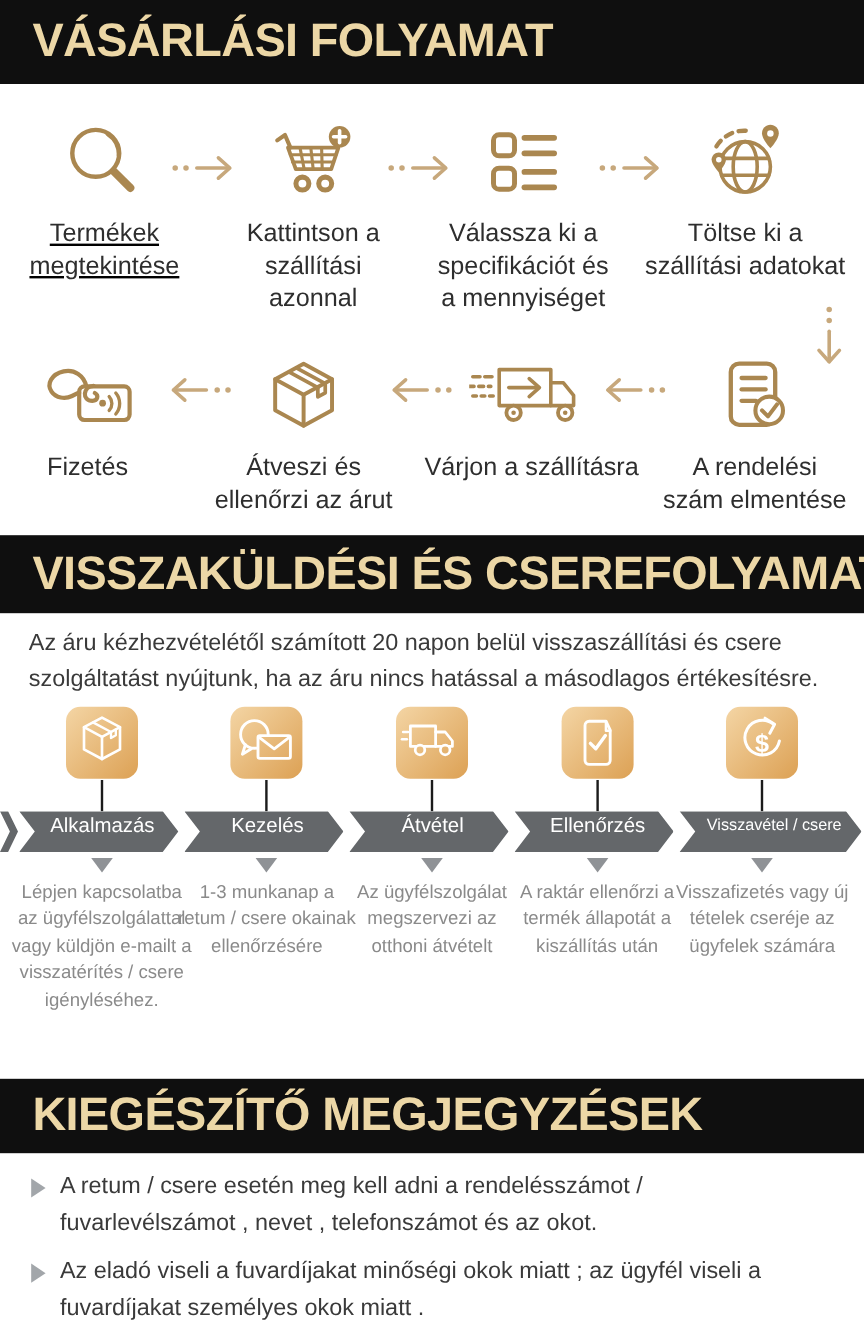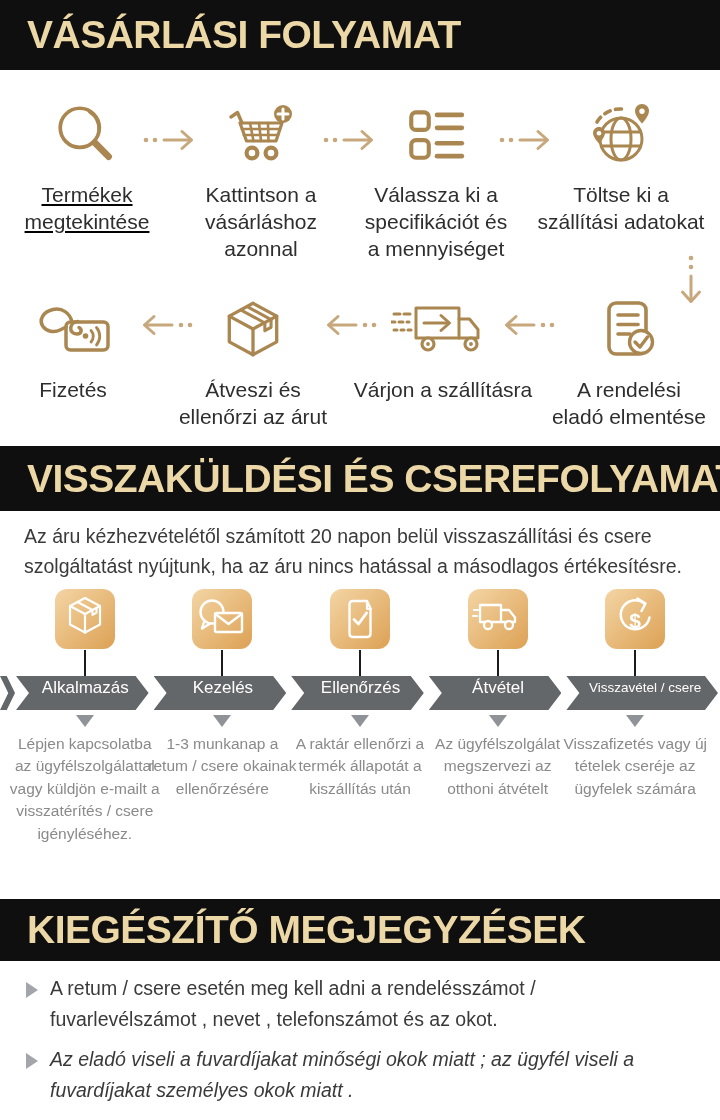--- a/index.html
+++ b/index.html
@@ -43,21 +43,21 @@
   .tri{width:0;height:0;margin-top:5px;border-left:9px solid transparent;border-right:9px solid transparent;border-top:12px solid var(--tri);}
   .sdesc{margin:6px -7px 0;width:151px;font-size:15.5px;line-height:22.4px;color:var(--gray-desc);text-align:center;}
   #lead-chevron{position:absolute;top:588px;left:0;margin-top:88px;width:15px;height:34px;background:var(--banner);
           clip-path:polygon(0 0,45% 0,100% 50%,45% 100%,0 100%,55% 50%);}
 
   
   .bullet{position:absolute;left:26px;width:664px;display:flex;}
   .bullet-marker{flex:0 0 auto;width:0;height:0;margin:9px 12px 0 0;border-top:8px solid transparent;border-bottom:8px solid transparent;border-left:12px solid #a2a6aa;}
   .bullet-text{font-size:19.5px;line-height:31px;color:var(--body-text);width:630px;}
   #bullet1{top:973px;}
-  #bullet2{top:1044px;font-style:italic;}
+  #bullet2{top:1044px;}
 
   svg{display:block;}
   .stroke{fill:none;stroke:var(--bronze);stroke-linecap:round;stroke-linejoin:round;}
   .wstroke{fill:none;stroke:#fff;stroke-linecap:round;stroke-linejoin:round;}
   .tanstroke{fill:none;stroke:var(--tan);stroke-linecap:round;stroke-linejoin:round;}
 </style>
 </head>
 <body>
 
 <div id="page">
@@ -98,21 +98,21 @@
         <line class="stroke" x1="16.9" y1="27" x2="55" y2="27" stroke-width="2.6"></line>
         <line class="stroke" x1="18.8" y1="33" x2="53" y2="33" stroke-width="2.6"></line>
         <circle class="stroke" cx="27" cy="51" r="5.4" stroke-width="4.2"></circle>
         <circle class="stroke" cx="46" cy="51" r="5.4" stroke-width="4.2"></circle>
         <circle cx="58" cy="12" r="9" fill="#aa8750"></circle>
         <line x1="53" y1="12" x2="63" y2="12" stroke="#fff" stroke-width="3" stroke-linecap="round"></line>
         <line x1="58" y1="7" x2="58" y2="17" stroke="#fff" stroke-width="3" stroke-linecap="round"></line>
       </svg>
     </div>
     <div class="plabel">Kattintson a
-vásárláshoz
+szállítási
 azonnal</div>
   </div>
 
   <div class="pcol" style="top:96px;left:350px;width:172px;">
     <div class="picon">
       <svg width="66" height="66" viewBox="0 0 64 64">
         <rect class="stroke" x="8" y="10" width="17" height="17" rx="4.5" stroke-width="4"></rect>
         <rect class="stroke" x="8" y="37" width="17" height="17" rx="4.5" stroke-width="4"></rect>
         <line class="stroke" x1="33" y1="12.5" x2="57" y2="12.5" stroke-width="4.6"></line>
         <line class="stroke" x1="33" y1="25" x2="57" y2="25" stroke-width="4.6"></line>
@@ -230,21 +230,21 @@
       <svg width="64" height="66" viewBox="0 0 64 66">
         <rect class="stroke" x="12" y="6" width="37" height="51" rx="7" stroke-width="3.6"></rect>
         <line class="stroke" x1="21" y1="18" x2="41" y2="18" stroke-width="3.6"></line>
         <line class="stroke" x1="21" y1="27.5" x2="41" y2="27.5" stroke-width="3.6"></line>
         <line class="stroke" x1="21" y1="37" x2="33" y2="37" stroke-width="3.6"></line>
         <circle cx="44" cy="45" r="11.5" fill="#fff" stroke="#aa8750" stroke-width="3.4"></circle>
         <polyline class="stroke" points="38,45 43,50 50.5,40" stroke-width="3.4"></polyline>
       </svg>
     </div>
     <div class="plabel">A rendelési
-eladó elmentése</div>
+szám elmentése</div>
   </div>
 
   <div class="flow-arrow" style="top:312px;left:136px;">
     <svg width="58" height="26" viewBox="0 0 58 26">
       <circle cx="54" cy="13" r="2.3" fill="#c7a87c"></circle>
         <circle cx="45" cy="13" r="2.3" fill="#c7a87c"></circle>
       <line class="tanstroke" x1="36" y1="13" x2="9" y2="13" stroke-width="3"></line>
       <polyline class="tanstroke" points="18,4.5 8.5,13 18,21.5" stroke-width="3"></polyline>
     </svg>
   </div>
@@ -299,35 +299,20 @@
         <path class="wstroke" d="M13.5,32.5 l-2.5,8 7.5,-4.5" stroke-width="2.4"></path>
         <rect x="24" y="25" width="27" height="19" rx="1.5" fill="url(#goldgrad)" stroke="#fff" stroke-width="2.4"></rect>
         <polyline class="wstroke" points="25,26.5 37.5,36 50,26.5" stroke-width="2.4"></polyline>
       </svg>
       <div class="connector"></div>
       <div class="banner">
           <span>Kezelés</span>
         </div>
       <div class="tri"></div>
       <div class="sdesc">1-3 munkanap a retum / csere okainak ellenőrzésére</div>
-    </div>
-
-    <div class="step">
-      <svg class="tile" viewBox="0 0 62 62">
-        <rect x="1" y="1" width="60" height="60" rx="12" fill="url(#goldgrad)"></rect>
-        <path class="wstroke" d="M38,13 h-14 c-2,0 -3.5,1.5 -3.5,3.5 v29 c0,2 1.5,3.5 3.5,3.5 h14 c2,0 3.5,-1.5 3.5,-3.5 v-25 z" stroke-width="2.4"></path>
-        <polyline class="wstroke" points="38,13 38,21 41.5,21" stroke-width="2.2"></polyline>
-        <polyline class="wstroke" points="25,31.5 29.5,36 37.5,25" stroke-width="2.8"></polyline>
-      </svg>
-      <div class="connector"></div>
-      <div class="banner">
-          <span>Ellenőrzés</span>
-        </div>
-      <div class="tri"></div>
-      <div class="sdesc">A raktár ellenőrzi a termék állapotát a kiszállítás után</div>
     </div>
 
     <div class="step">
       <svg class="tile" viewBox="0 0 62 62">
         <rect x="1" y="1" width="60" height="60" rx="12" fill="url(#goldgrad)"></rect>
         <line class="wstroke" x1="7" y1="22" x2="11" y2="22" stroke-width="2.2"></line>
         <line class="wstroke" x1="6" y1="28" x2="10" y2="28" stroke-width="2.2"></line>
         <rect class="wstroke" x="13" y="17" width="21" height="17" stroke-width="2.3"></rect>
         <path class="wstroke" d="M34,22 h8 l6,7.5 v4.5 h-14" stroke-width="2.3"></path>
         <circle cx="21" cy="37" r="4" fill="url(#goldgrad)" stroke="#fff" stroke-width="2.3"></circle>
@@ -337,20 +322,35 @@
       <div class="banner">
           <span>Átvétel</span>
         </div>
       <div class="tri"></div>
       <div class="sdesc">Az ügyfélszolgálat megszervezi az otthoni átvételt</div>
     </div>
 
     <div class="step">
       <svg class="tile" viewBox="0 0 62 62">
         <rect x="1" y="1" width="60" height="60" rx="12" fill="url(#goldgrad)"></rect>
+        <path class="wstroke" d="M38,13 h-14 c-2,0 -3.5,1.5 -3.5,3.5 v29 c0,2 1.5,3.5 3.5,3.5 h14 c2,0 3.5,-1.5 3.5,-3.5 v-25 z" stroke-width="2.4"></path>
+        <polyline class="wstroke" points="38,13 38,21 41.5,21" stroke-width="2.2"></polyline>
+        <polyline class="wstroke" points="25,31.5 29.5,36 37.5,25" stroke-width="2.8"></polyline>
+      </svg>
+      <div class="connector"></div>
+      <div class="banner">
+          <span>Ellenőrzés</span>
+        </div>
+      <div class="tri"></div>
+      <div class="sdesc">A raktár ellenőrzi a termék állapotát a kiszállítás után</div>
+    </div>
+
+    <div class="step">
+      <svg class="tile" viewBox="0 0 62 62">
+        <rect x="1" y="1" width="60" height="60" rx="12" fill="url(#goldgrad)"></rect>
         <path class="wstroke" d="M40.5,15.5 A14.5,14.5 0 1 0 45.5,29.5" stroke-width="2.5"></path>
         <polyline class="wstroke" points="33.5,10.5 41.5,15.5 37.5,23" stroke-width="2.5"></polyline>
         <text x="31" y="32" text-anchor="middle" dominant-baseline="central" font-family="Liberation Sans, DejaVu Sans, sans-serif" font-size="21" font-weight="bold" fill="#fff">$</text>
       </svg>
       <div class="connector"></div>
       <div class="banner">
           <span>Visszavétel / csere</span>
         </div>
       <div class="tri"></div>
       <div class="sdesc">Visszafizetés vagy új tételek cseréje az ügyfelek számára</div>

